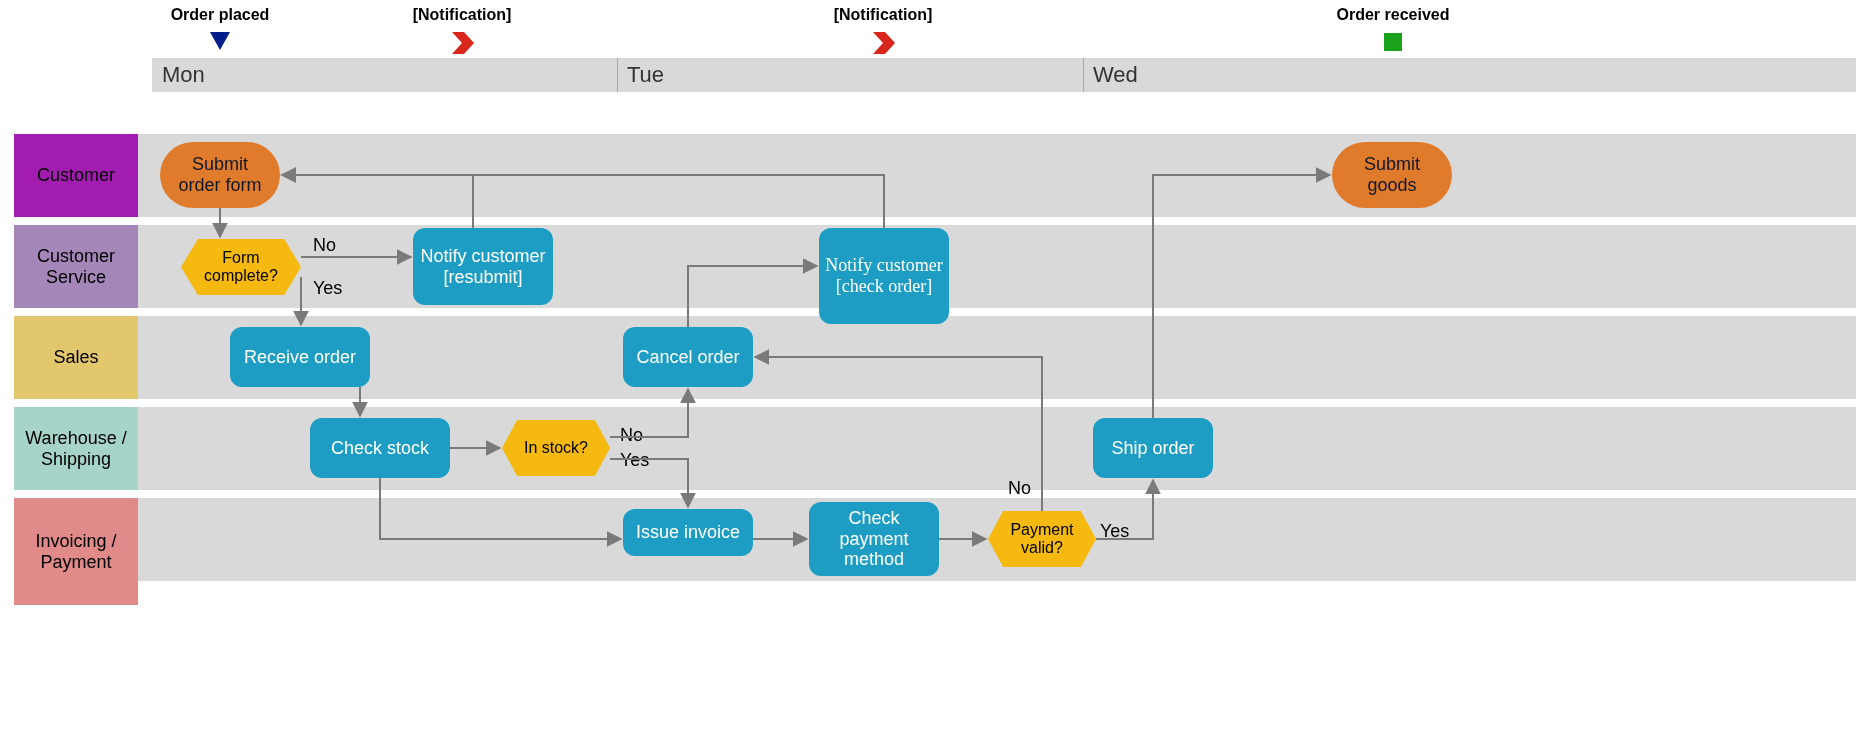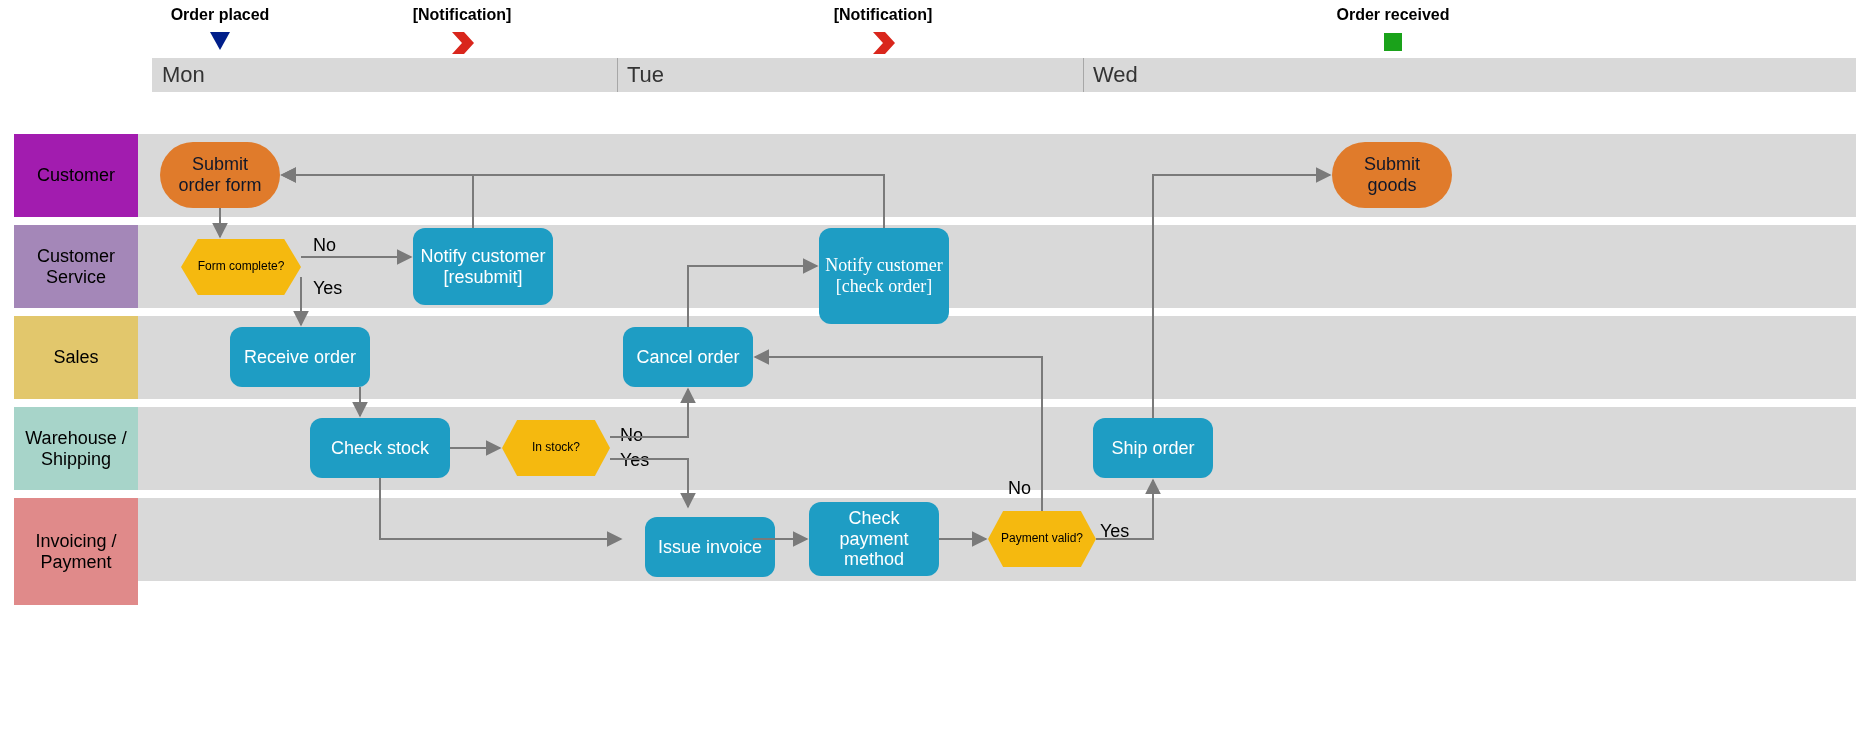--- a/index.html
+++ b/index.html
@@ -13,21 +13,21 @@
 
   
   .lane-header{position:absolute;left:14px;width:124px;display:flex;align-items:center;justify-content:center;font-size:18px;color:#000;text-align:center;line-height:1.15;}
   .lane-body{position:absolute;left:138px;right:0;width:1718px;background:#d9d9d9;}
   
   
   .proc{position:absolute;background:#1e9dc4;border-radius:12px;color:#fff;font-size:18px;display:flex;align-items:center;justify-content:center;text-align:center;line-height:1.15;padding:0 6px;box-sizing:border-box;}
   
   .term{position:absolute;background:#e07b2b;border-radius:999px;color:#0f172a;font-size:18px;display:flex;align-items:center;justify-content:center;text-align:center;line-height:1.15;padding:0 10px;box-sizing:border-box;}
   
-  .dec{position:absolute;background:#f5b90f;color:#000;font-size:12px;display:flex;align-items:center;justify-content:center;text-align:center;line-height:1.15;
+  .dec{position:absolute;background:#f5b90f;color:#000;font-size:16px;display:flex;align-items:center;justify-content:center;text-align:center;line-height:1.15;
        clip-path:polygon(14% 0,86% 0,100% 50%,86% 100%,14% 100%,0 50%);padding:4px 10px;box-sizing:border-box;}
   .edge-label{position:absolute;font-size:18px;color:#000;}
 
   
   .marker-tri{position:absolute;width:0;height:0;border-left:10px solid transparent;border-right:10px solid transparent;border-top:18px solid #001e8a;}
   .marker-sq{position:absolute;width:18px;height:18px;background:#1aa21a;}
   .marker-chev{position:absolute;width:26px;height:26px;}
   .marker-chev svg{display:block;}
 
   svg.arrows{position:absolute;left:0;top:0;pointer-events:none;}
@@ -113,21 +113,21 @@
 <div class="proc" style="left:310px;top:418px;width:140px;height:60px;text-align:center;">
       <span>Check stock</span>
     </div>
 <div class="dec" style="left:502px;top:420px;width:108px;height:56px;">
       <span>In stock?</span>
     </div>
 <div class="proc" style="left:1093px;top:418px;width:120px;height:60px;">
       <span>Ship order</span>
     </div>
 
-<div class="proc" style="left:645px;top:509px;width:130px;height:60px;margin-top:8px;">
+<div class="proc" style="left:623px;top:509px;width:130px;height:47px;">
       <span>Issue invoice</span>
     </div>
 <div class="proc" style="left:809px;top:502px;width:130px;height:74px;">
       <span>Check payment method</span>
     </div>
 <div class="dec" style="left:988px;top:511px;width:108px;height:56px;">
       <span>Payment valid?</span>
     </div>
 
 <div class="edge-label" style="left:313px;top:235px;">No</div>

